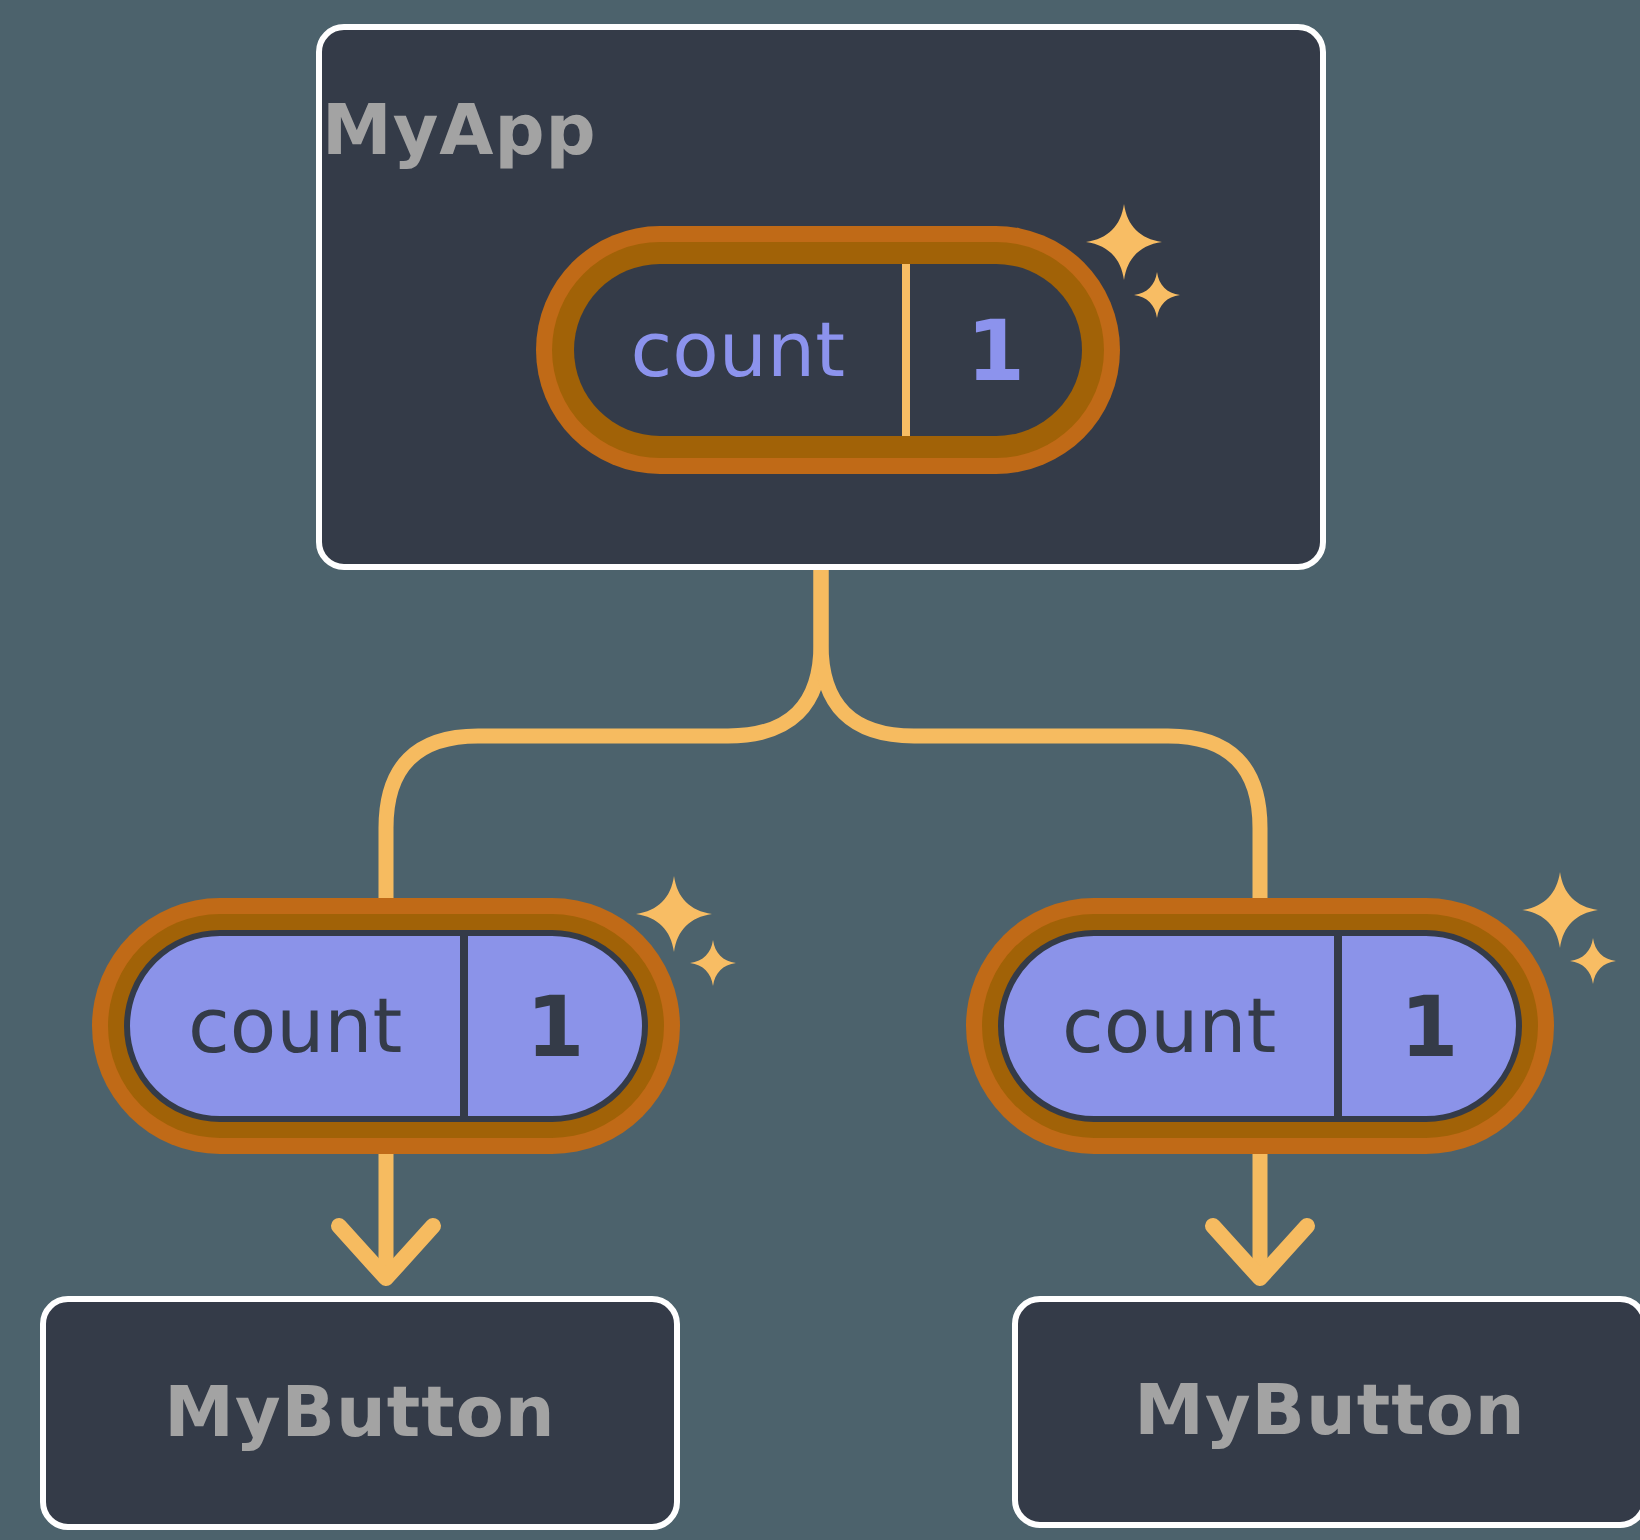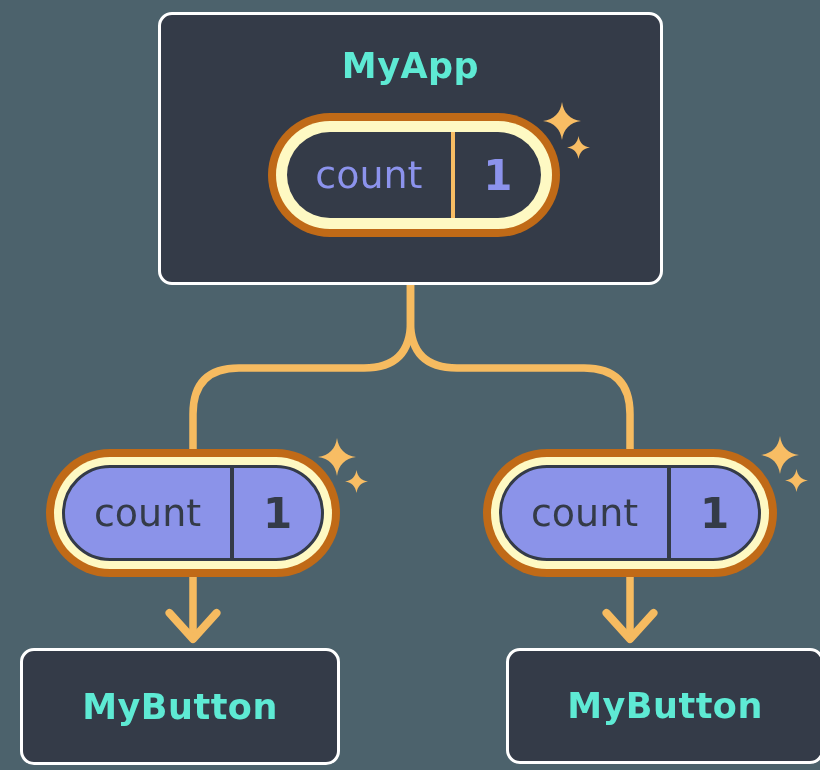--- a/index.html
+++ b/index.html
@@ -16,40 +16,40 @@
   
   .card {
     position:absolute;
     background:#343B48;
     border:3px solid #FFFFFF;
     border-radius:14px;
     box-sizing:border-box;
     z-index:2;
   }
   .card .title {
-    color:#5eead4;
+    color:#a3a3a3;
     font-size:35px;
     font-weight:600;
-    text-align:center;
+    text-align:left;
     letter-spacing:0.5px;
   }
   .card.root .title { margin-top:31px; }
   .card.leaf { display:flex; align-items:center; justify-content:center;margin-left:12px; }
 
   
   .pill {
     position:absolute;
     background:#C06A17;
     border-radius:999px;
     padding:8px;
     box-sizing:border-box;
     z-index:3;
   }
   .pill-mid {
-    background:#fef9c3;
+    background:#a16207;
     border-radius:999px;
     height:100%;
     box-sizing:border-box;
   }
   .state-pill .pill-mid { padding:11px; }
   .prop-pill  .pill-mid { padding:8px; }
   .pill-inner {
     border-radius:999px;
     height:100%;
     box-sizing:border-box;

